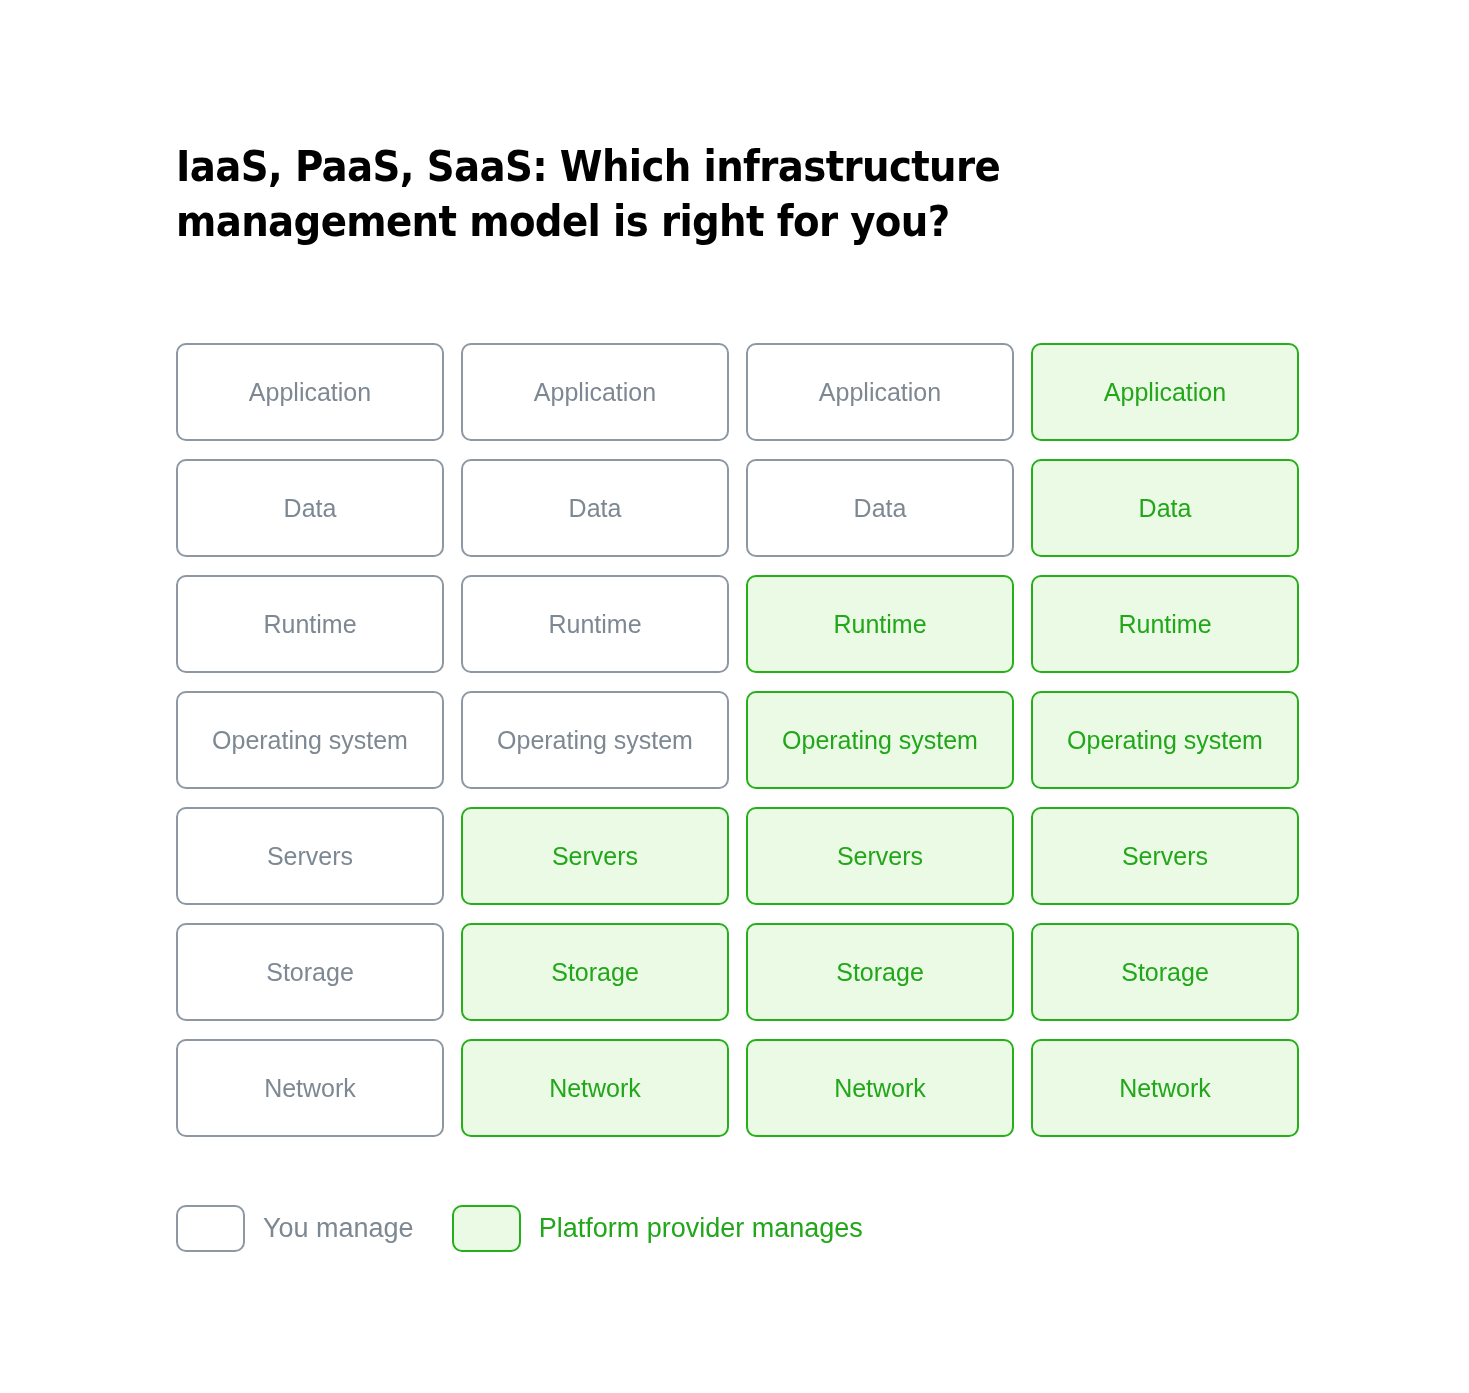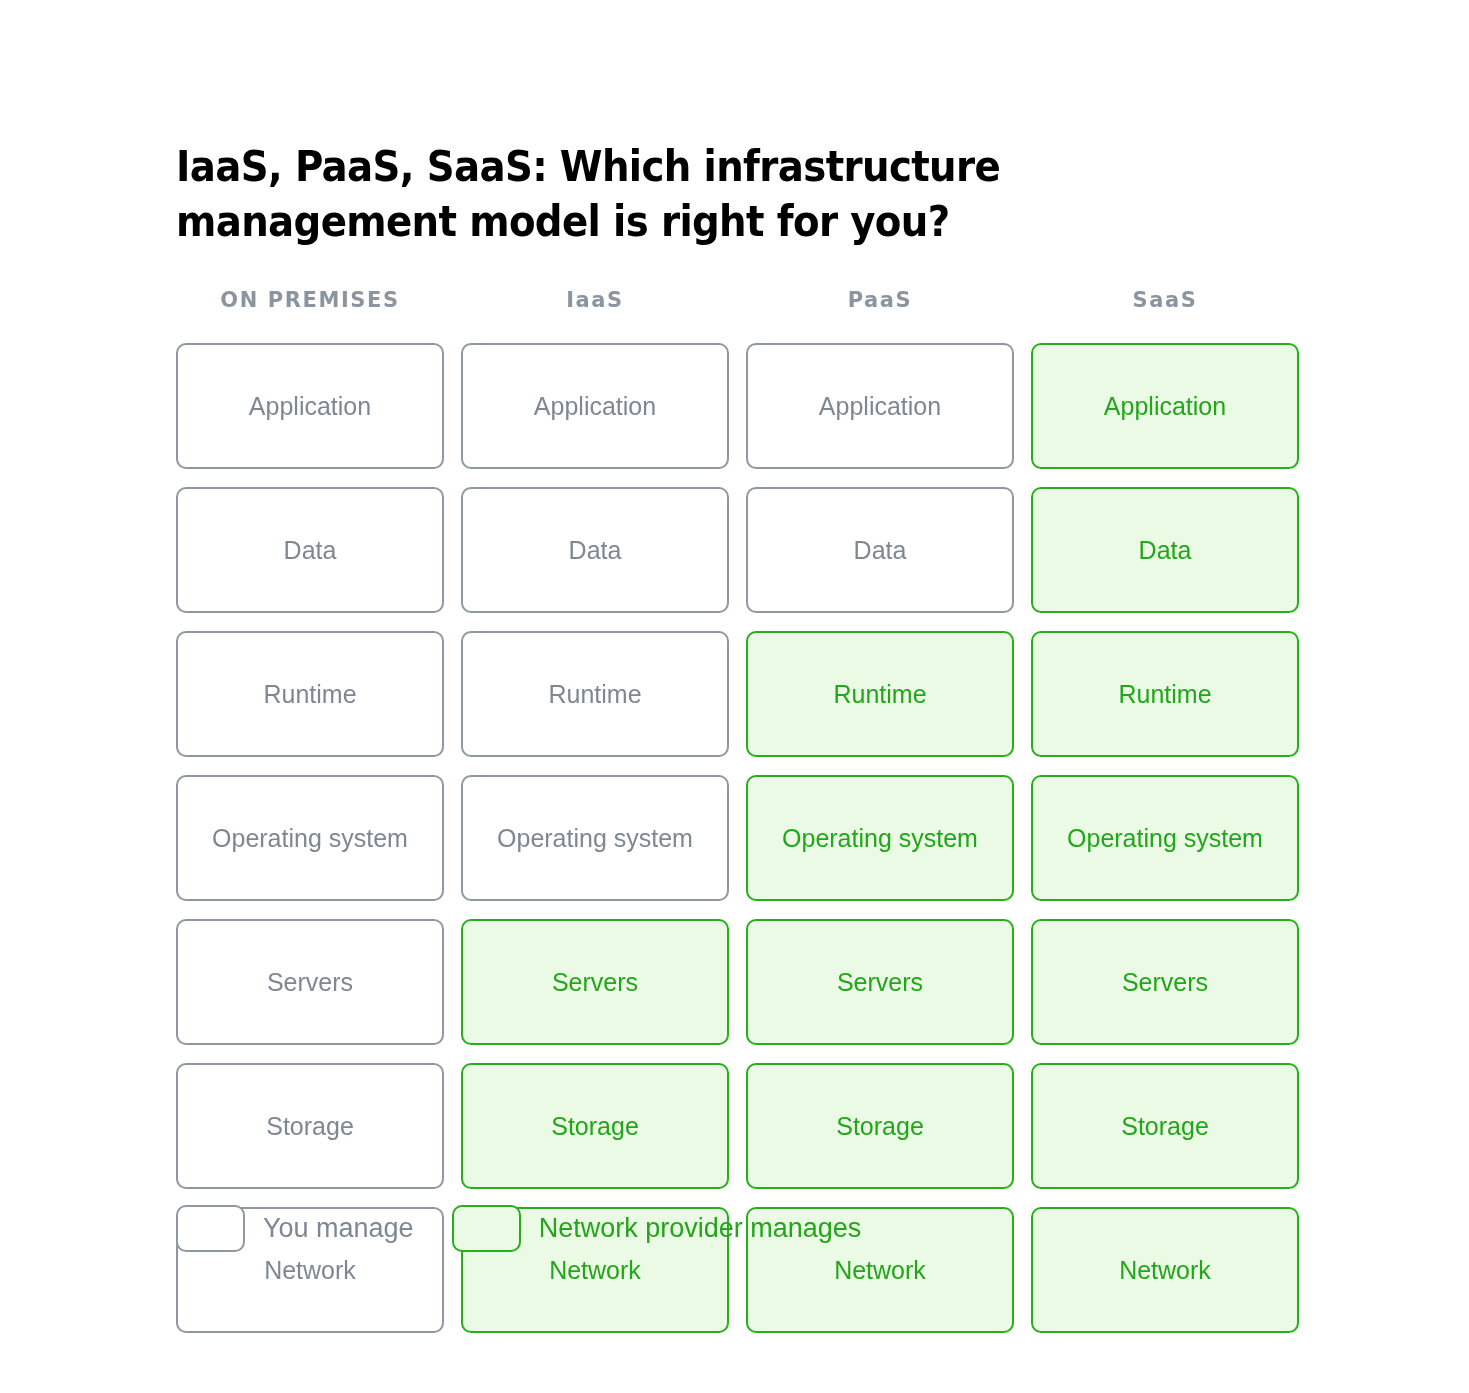--- a/index.html
+++ b/index.html
@@ -70,21 +70,21 @@
     width: 1125px;
   }
   .grid-row {
     display: flex;
     margin-bottom: 18px;
   }
   .grid-row:last-child { margin-bottom: 17px; }
 
   .cell {
     width: 268px;
-    height: 126px;
+    height: 98px;
     margin-right: 17px;
     box-sizing: border-box;
     border-radius: 10px;
     display: flex;
     align-items: center;
     justify-content: center;
     text-align: right;
     font-size: 25px;
     line-height: 1.32;
     padding: 0 8px;
@@ -143,26 +143,20 @@
 </head>
 <body>
 
 <div class="page">
 
   <h1 class="title">
     <span class="title-line">IaaS, PaaS, SaaS: Which infrastructure</span>
     <span class="title-line">management model is right for you?</span>
   </h1>
 
-  <div class="headers">
-      <div class="col-header">ON PREMISES</div>
-      <div class="col-header">IaaS</div>
-      <div class="col-header">PaaS</div>
-      <div class="col-header">SaaS</div>
-    </div>
 
   <div class="grid">
       <div class="grid-row">
         <div class="cell you">
           <span class="cell-label">Application</span>
         </div>
         <div class="cell you">
           <span class="cell-label">Application</span>
         </div>
         <div class="cell you">
@@ -258,17 +252,17 @@
       </div>
     </div>
 
   <div class="legend">
     <div class="legend-item">
       <span class="swatch you"></span>
       <span class="legend-text you">You manage</span>
     </div>
     <div class="legend-item second">
       <span class="swatch provider"></span>
-      <span class="legend-text provider">Network provider manages</span>
+      <span class="legend-text provider">Platform provider manages</span>
     </div>
   </div>
 
 </div>
 
 </body></html>

